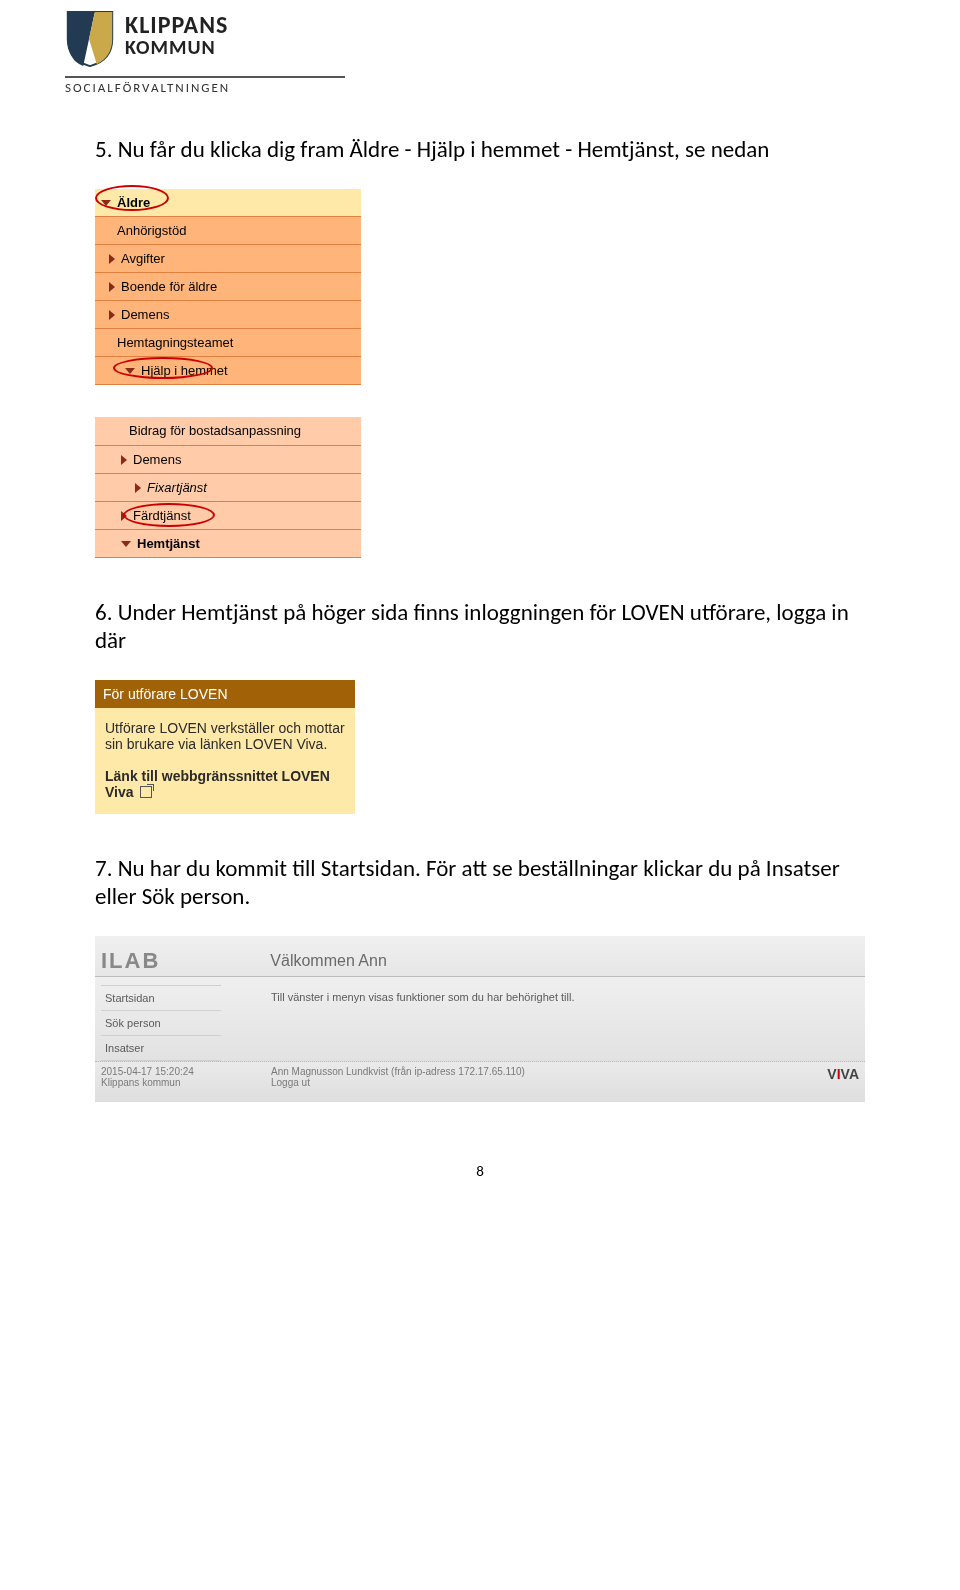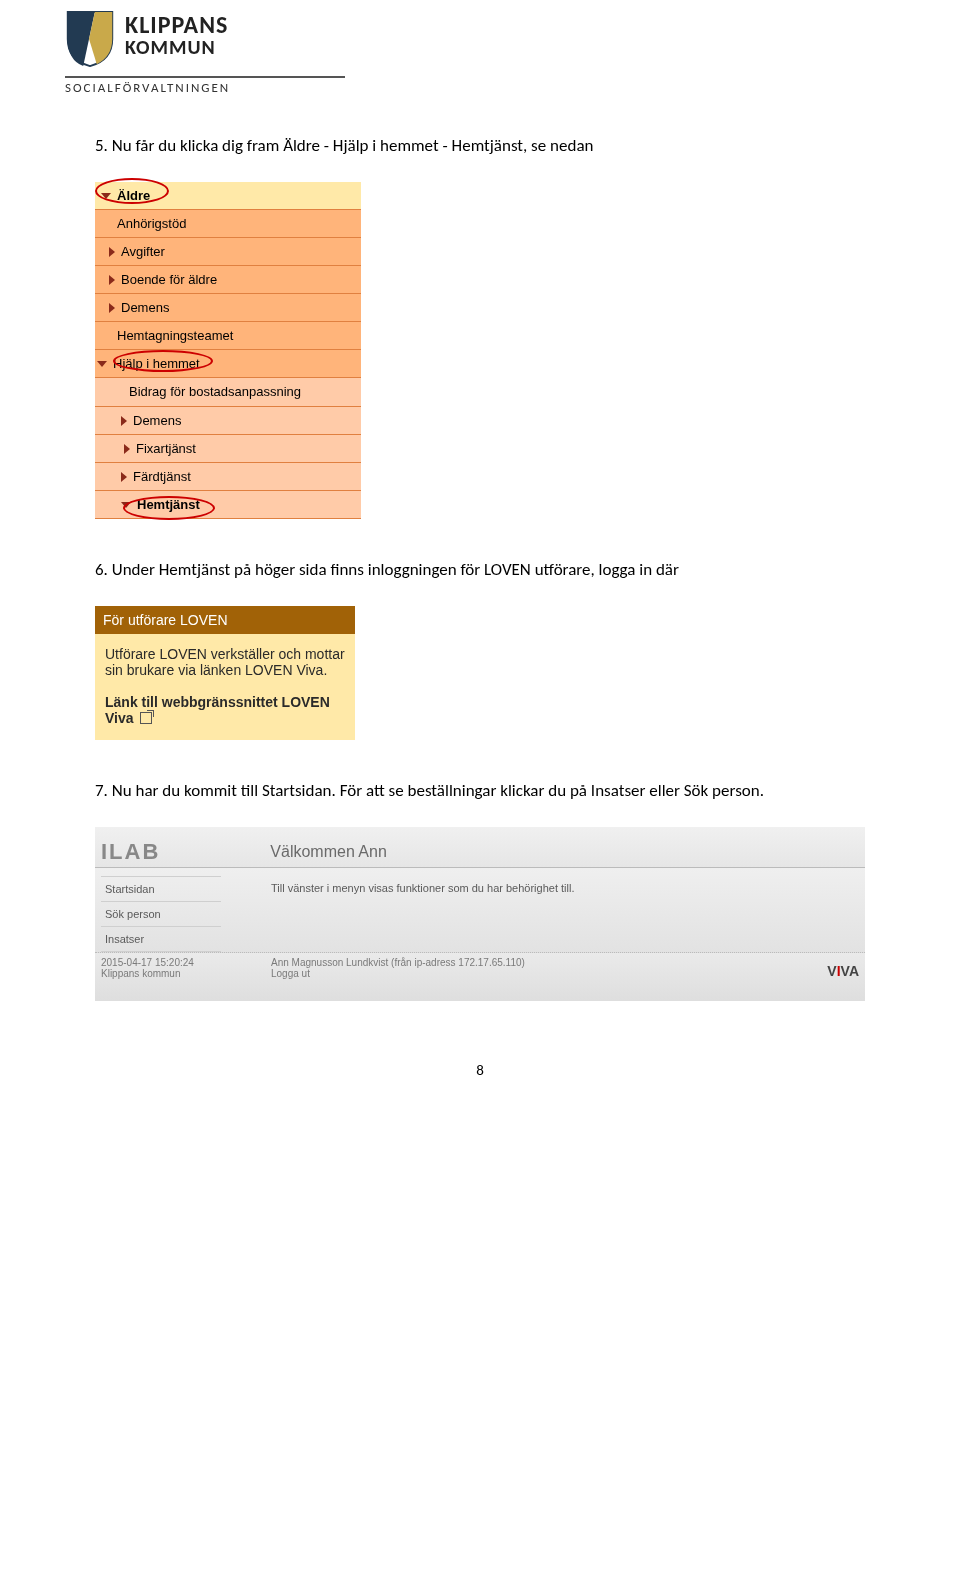--- a/index.html
+++ b/index.html
@@ -26,21 +26,21 @@
     height: 58px;
     margin-right: 10px;
     margin-left: -30px;
   }
   .logo-text { display: flex; flex-direction: column; }
   .logo-text .l1 { font-size: 24px; font-weight: 700; letter-spacing: 1px; color:#222; }
   .logo-text .l2 { font-size: 20px; font-weight: 700; letter-spacing: 1px; margin-top:-4px; color:#222;}
   .logo-hr { border:0; border-top:2px solid #555; margin: 6px 0 2px -30px; width: 280px;}
   .logo-sub { font-size: 13px; letter-spacing: 2px; color:#333; margin-left:-30px;}
   .step {
-    font-size: 17px;
+    font-size: 23px;
     margin: 40px 0 26px 0;
   }
   .nav-box {
     width: 266px;
     font-size: 13px;
     font-family: Arial, sans-serif;
     position: relative;
   }
   .nav-row {
     display: flex;
@@ -124,24 +124,24 @@
   }
   .sidemenu div {
     border-top: 1px solid #cfcfcf;
     padding: 6px 4px;
   }
   .sidemenu div:last-child { border-bottom: 1px solid #cfcfcf; }
   .app-main { flex: 1; padding-top:6px; }
   .app-foot {
     display: flex;
     background: linear-gradient(#eaeaea, #dedede);
-    padding: 4px 6px 22px 6px;
+    padding: 4px 6px 14px 6px;
     font-size: 10px;
     color:#7a7a7a;
-    align-items: flex-end;
+    align-items: flex-start;
     border-top: 1px dotted #bbb;
   }
   .foot-col { display:flex; flex-direction:column; }
   .foot-col1 { width: 170px; }
   .foot-col2 { flex:1; }
   .viva-logo {
     font-size: 14px; font-weight:700; color:#444;
   }
   .viva-logo .red { color:#cc0000; }
   .pagenum {
@@ -192,32 +192,32 @@
         <span class="arrow-r"></span>
         <span>Boende för äldre</span>
       </div>
     <div class="nav-row nav-mid" style="padding-left:14px;">
         <span class="arrow-r"></span>
         <span>Demens</span>
       </div>
     <div class="nav-row nav-mid" style="padding-left:22px;">
         <span>Hemtagningsteamet</span>
       </div>
-    <div class="nav-row nav-mid" style="padding-left:2px;">
+    <div class="nav-row nav-mid" style="padding-left:30px;">
         <span class="arrow"></span>
         <span>Hjälp i hemmet</span>
       </div>
-    <div class="nav-row nav-light" style="padding-left:34px; line-height:1.25;">
+    <div class="nav-row nav-light" style="padding-left:34px; line-height:1.25;margin-top:32px;">
         <span>Bidrag för bostadsanpassning</span>
       </div>
     <div class="nav-row nav-light" style="padding-left:26px;">
         <span class="arrow-r"></span>
         <span>Demens</span>
       </div>
-    <div class="nav-row nav-light" style="padding-left:29px;">
+    <div class="nav-row nav-light" style="padding-left:40px;font-style:italic;">
         <span class="arrow-r"></span>
         <span>Fixartjänst</span>
       </div>
     <div class="nav-row nav-light" style="padding-left:26px;">
         <span class="arrow-r"></span>
         <span>Färdtjänst</span>
       </div>
     <div class="nav-row nav-light" style="padding-left:26px; font-weight:700;">
         <span class="arrow"></span>
         <span>Hemtjänst</span>

